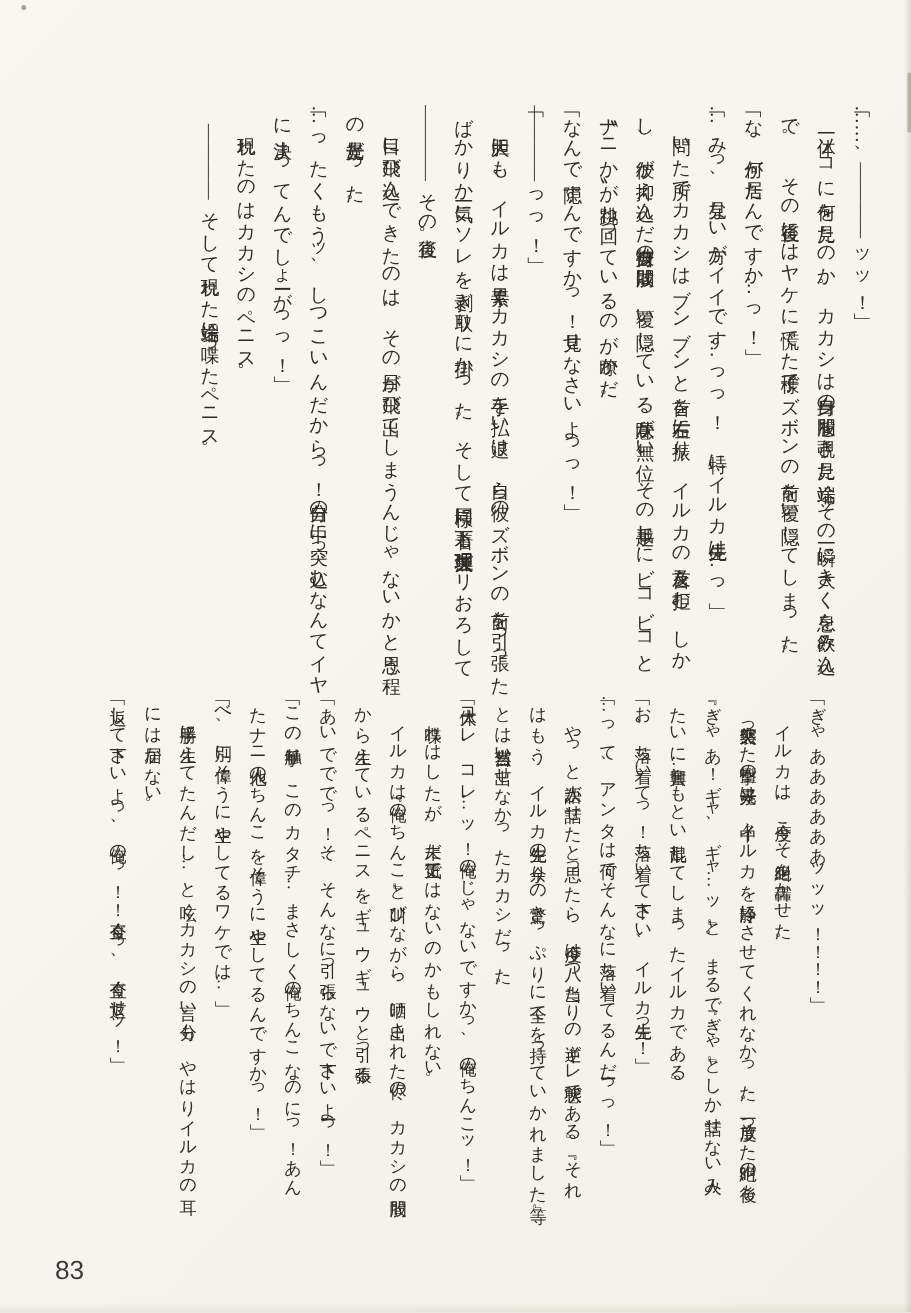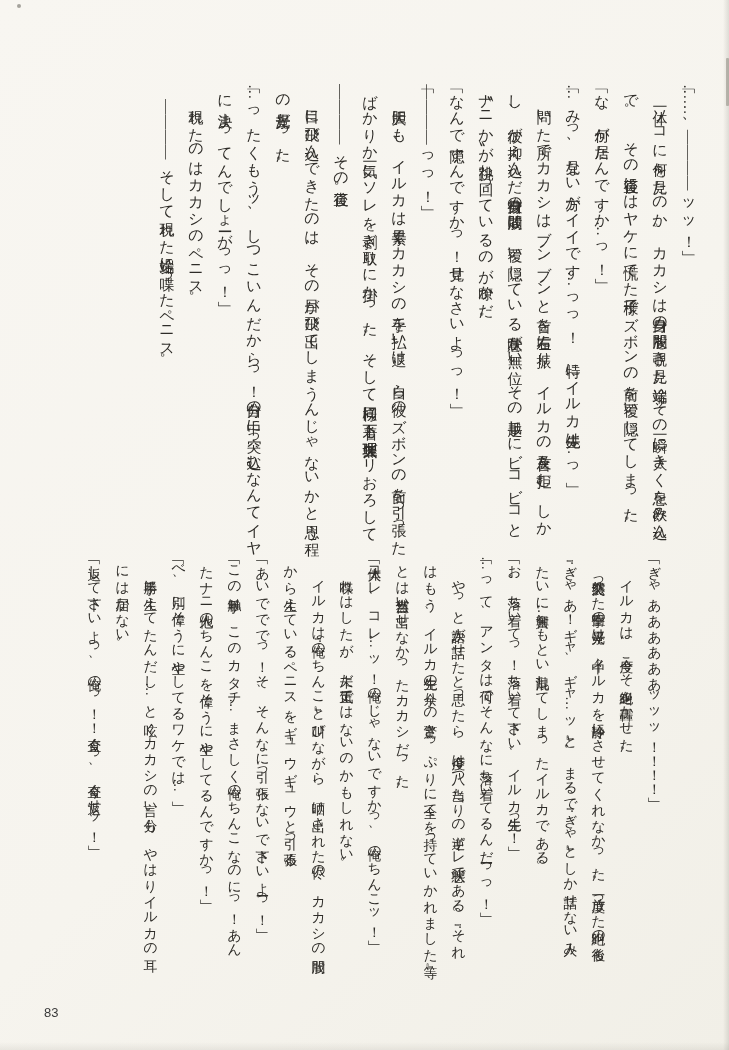--- a/index.html
+++ b/index.html
@@ -41,21 +41,21 @@
     height: 402px;
     font-size: 13.8px;
     line-height: 28px;
     letter-spacing: 0.2px;
   }
   .page-number {
     position: absolute;
     left: 44px;
     top: 1005px;
     font-family: "Liberation Sans", sans-serif;
-    font-size: 13px;
+    font-size: 21px;
     color: #3a3a3a;
   }
   .edge-right {
     position: absolute;
     top: 0;
     right: 0;
     width: 6px;
     height: 100%;
     background: linear-gradient(to left, rgba(110,105,95,0.18), rgba(110,105,95,0));
     pointer-events: none;

